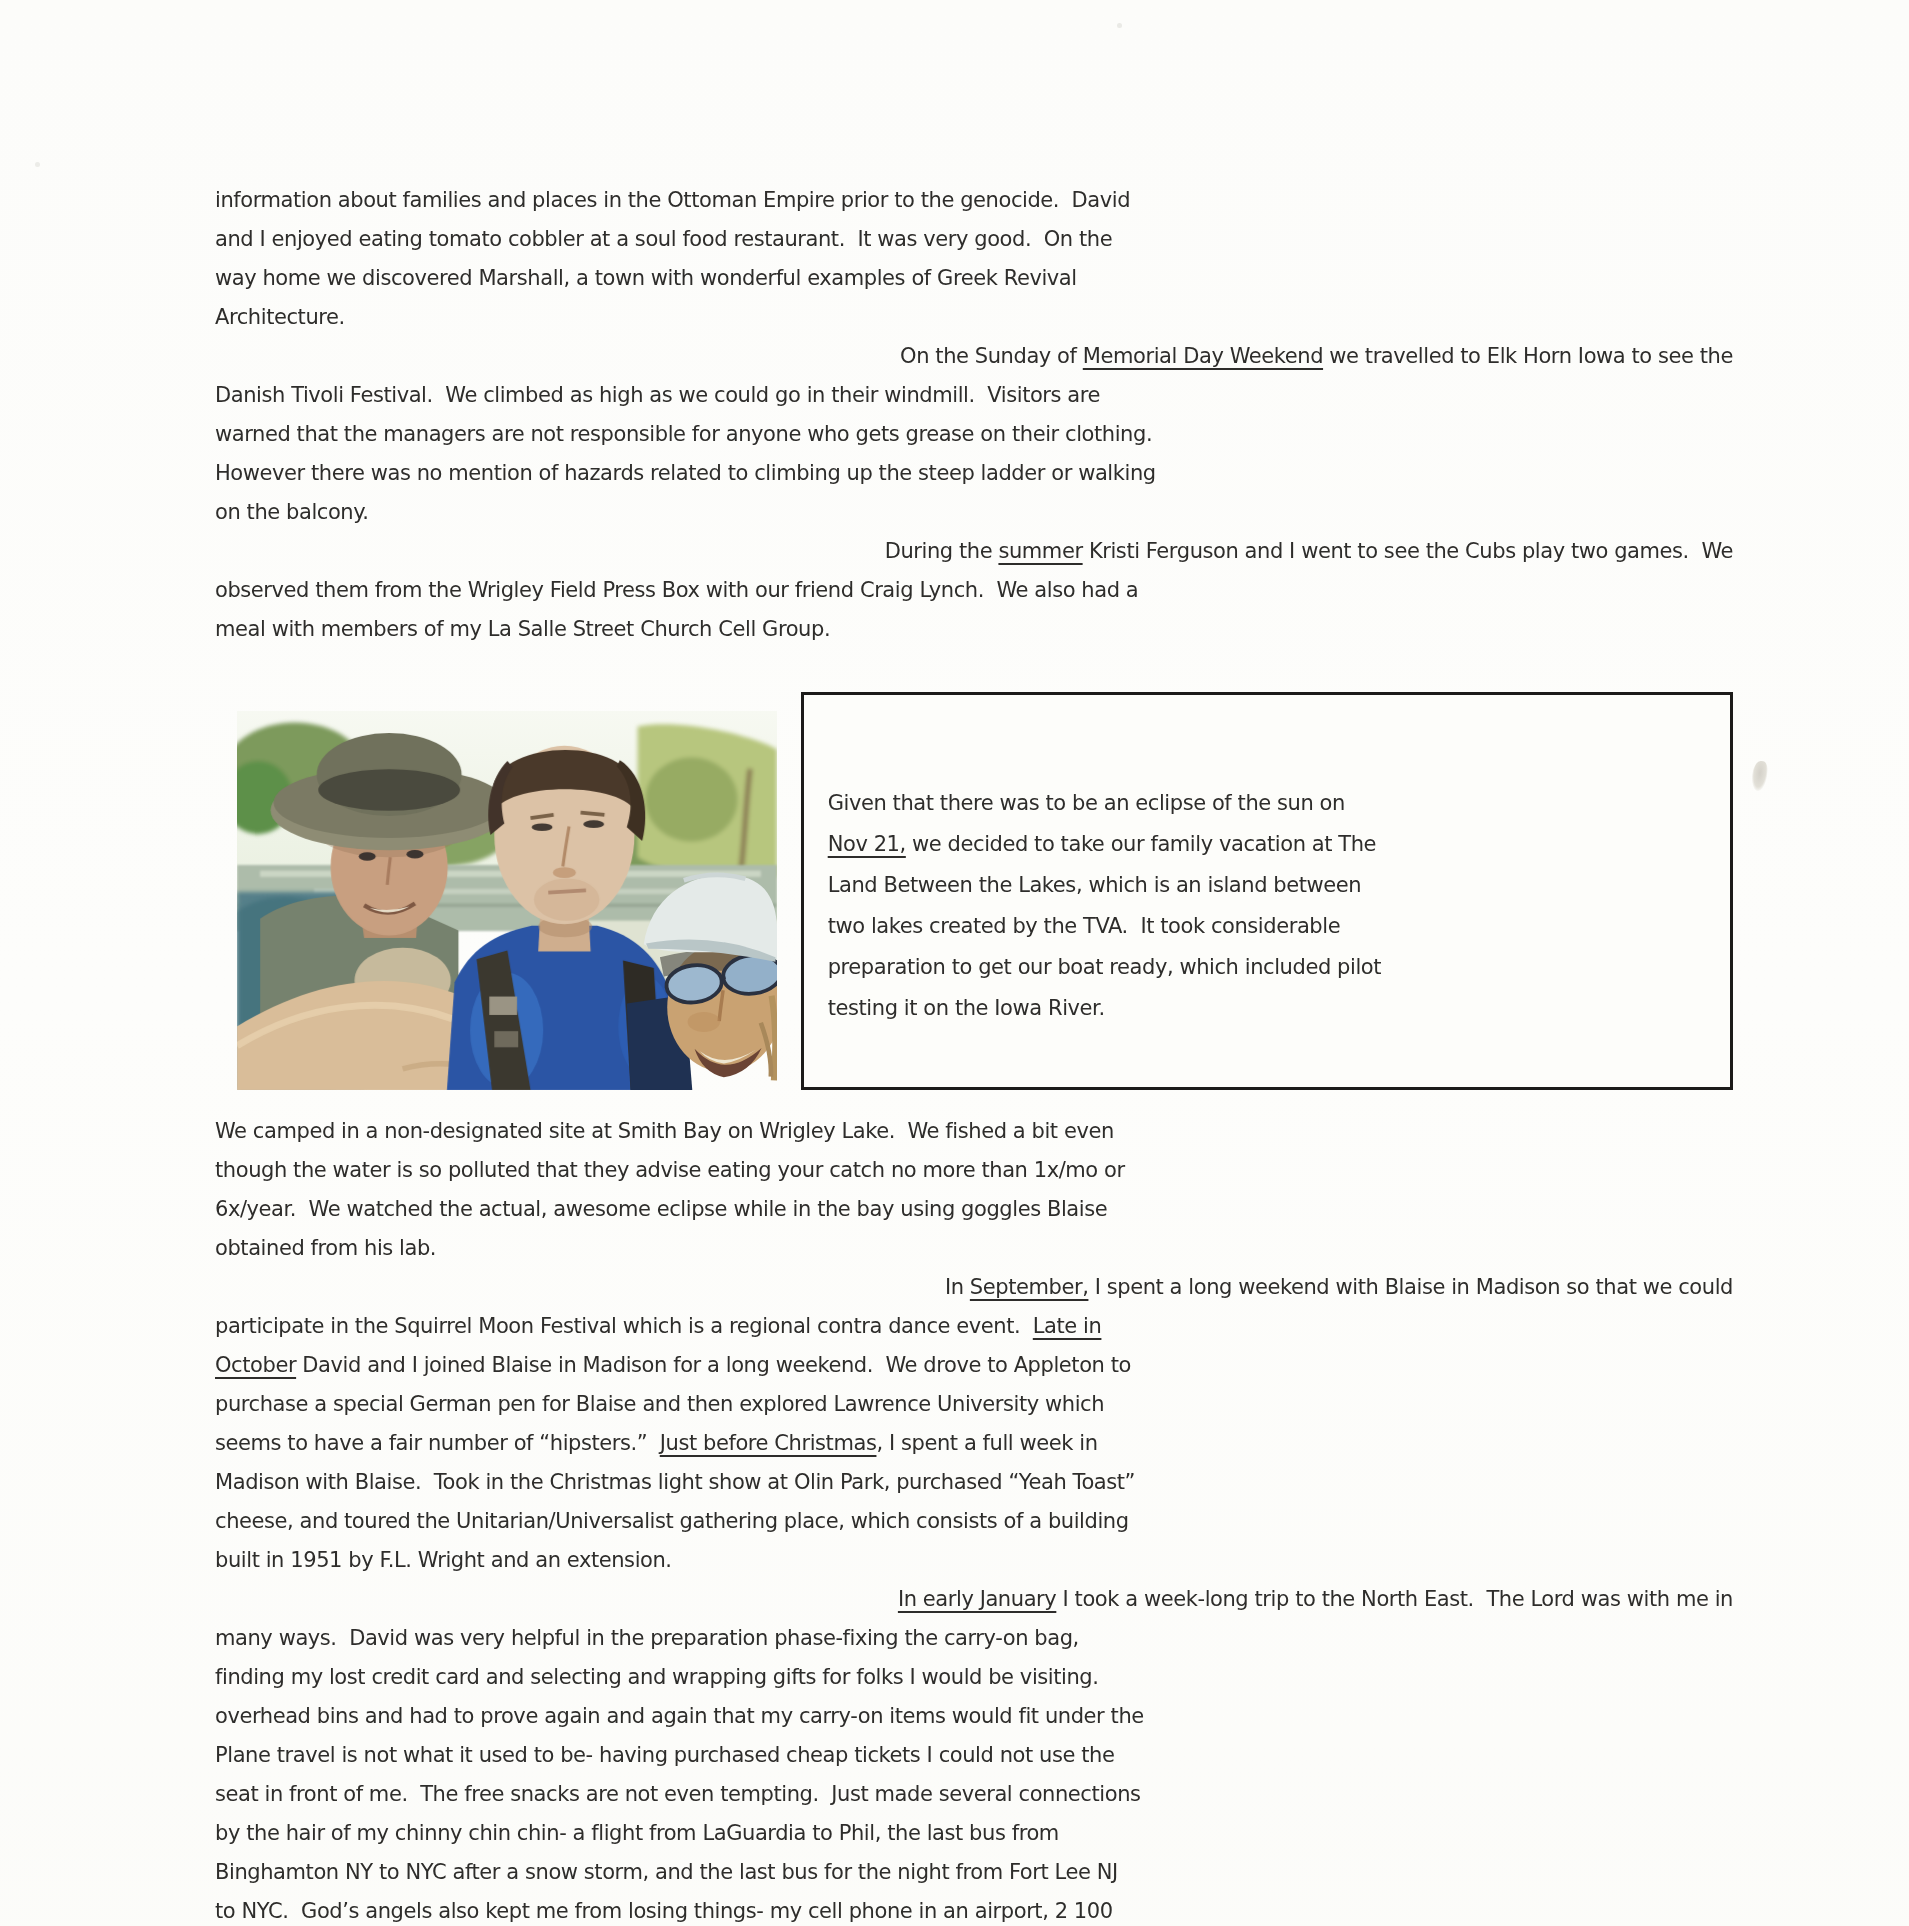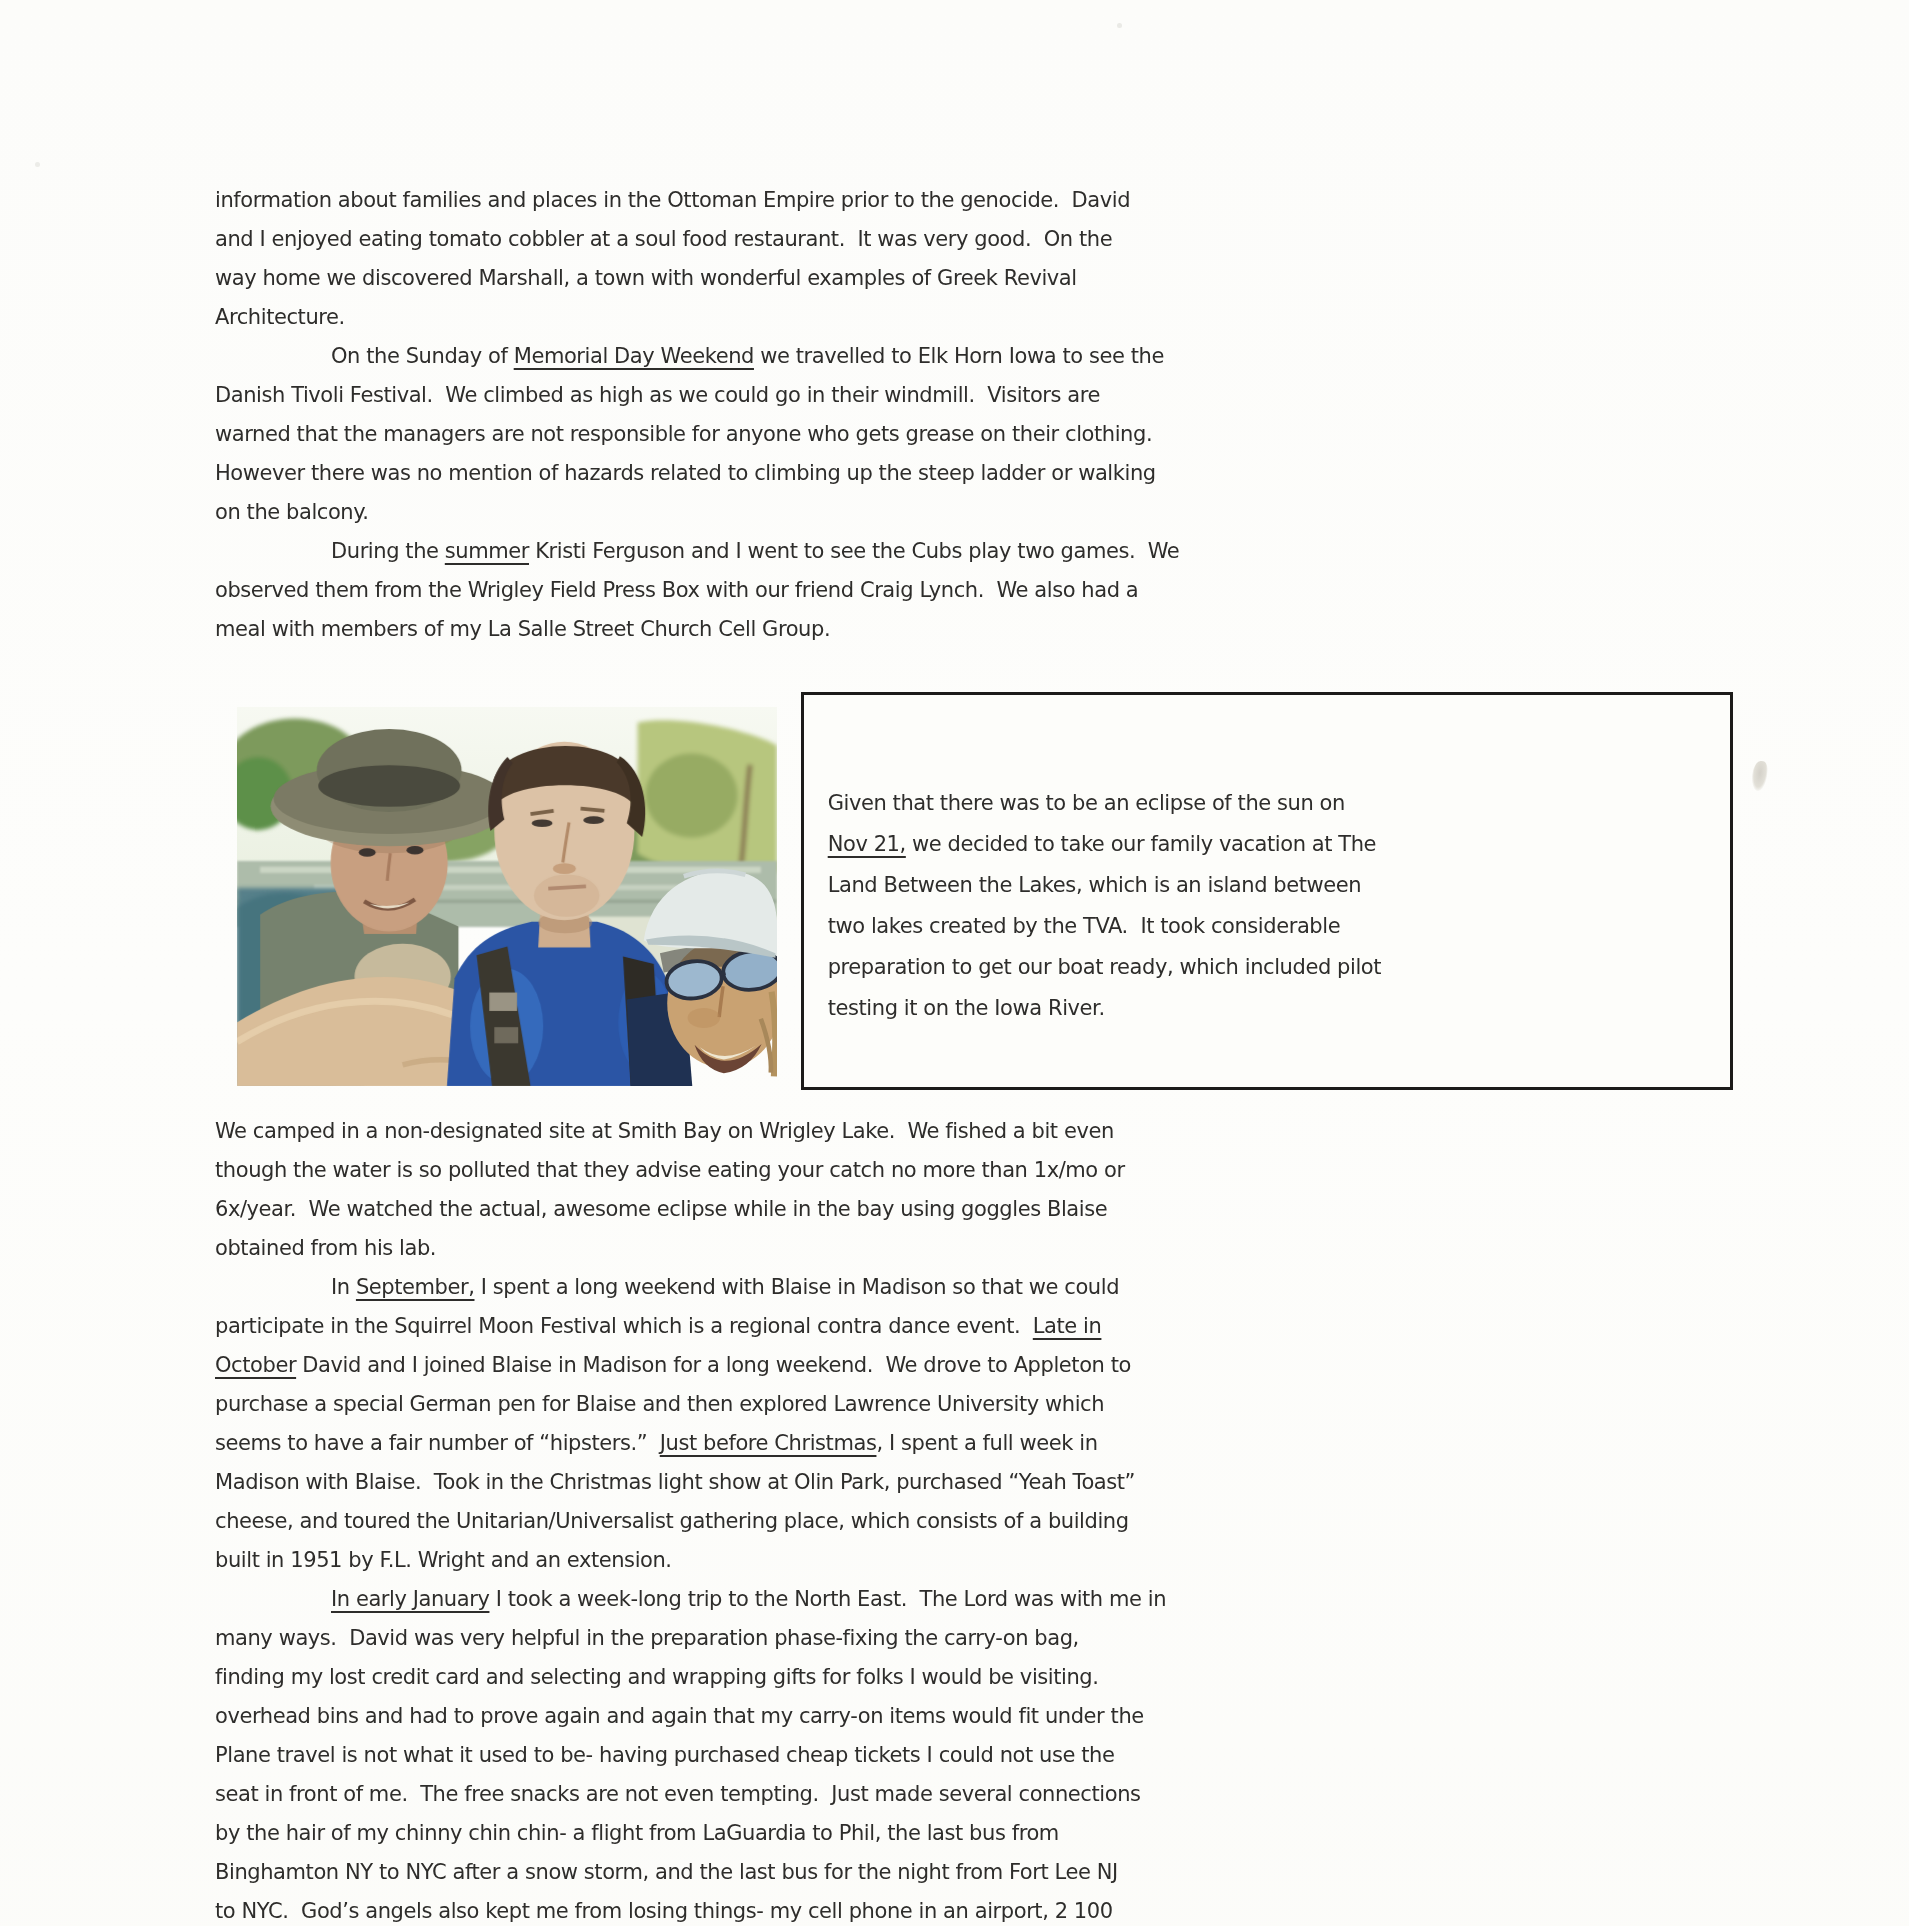--- a/index.html
+++ b/index.html
@@ -13,23 +13,23 @@
         background:linear-gradient(180deg,#fcfcfa 0%,#fdfdfb 40%,#fbfbf8 100%);}
   .content{position:absolute;left:215px;top:181px;width:1518px;}
   .para{margin:0;}
   .line{
     white-space:pre;
     font-size:21px;
     line-height:39px;
     height:39px;
     letter-spacing:-0.02em;
   }
-  .para.indent .line:first-child{padding-left:116px;}
+  .para.indent .line:first-child{padding-left:116px;text-align:right;}
   u{text-decoration:underline;text-decoration-thickness:2.3px;text-underline-offset:5px;}
-  .media-row{display:flex;align-items:center;margin:43px 0 22.3px -2.3px;padding-left:24px;}
+  .media-row{display:flex;align-items:flex-end;margin:43px 0 22.3px -2.3px;padding-left:24px;}
   .photo{margin:10.8px 0 0 0;width:540px;height:379px;display:block;}
   .photo svg{display:block;width:540px;height:379px;}
   .callout{
     margin-left:24px;width:941px;height:398px;box-sizing:border-box;
     border:3.1px solid #1c1b19;background:#fdfdfa;
     padding:88px 23px 0 24px;
   }
   .callout .line{line-height:41px;height:41px;}
   .scan-smudge{
     position:absolute;left:1752px;top:761px;width:15.4px;height:30px;

